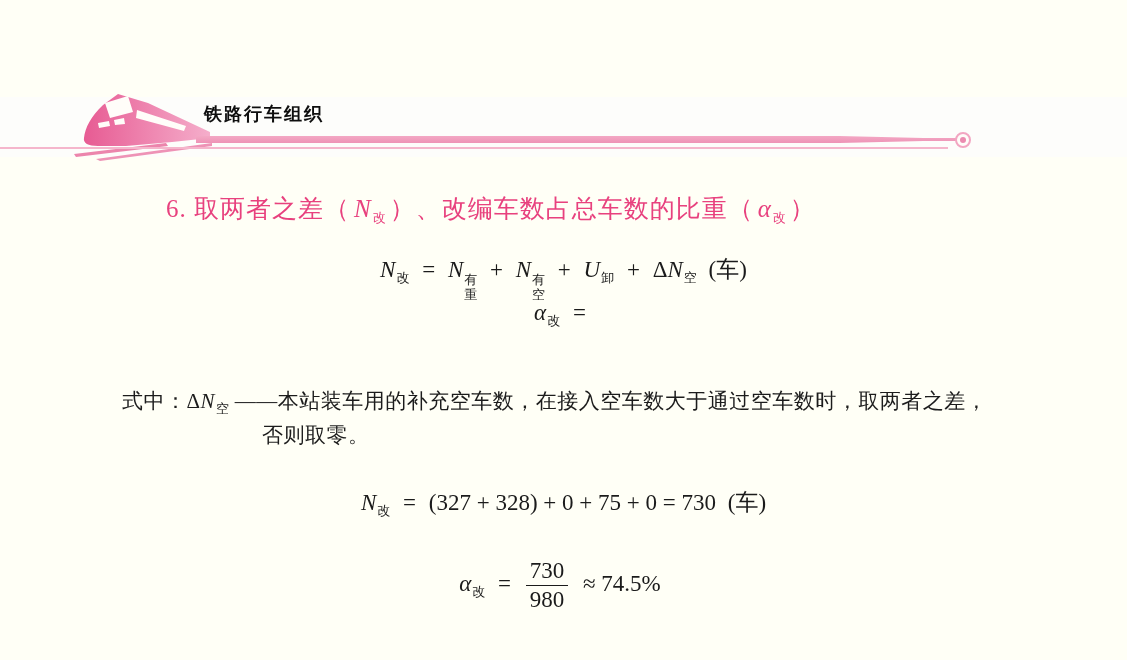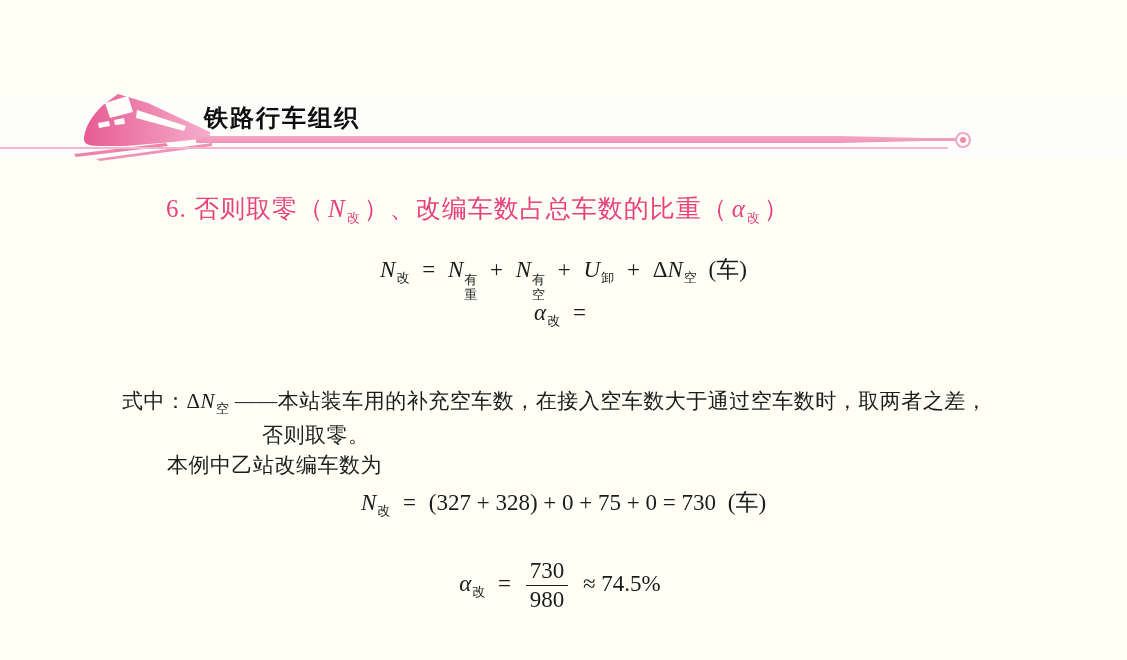--- a/index.html
+++ b/index.html
@@ -9,21 +9,21 @@
     background:#fffff6; overflow:hidden;
   }
   .band {
     position:absolute; left:0; top:97px; width:100%; height:60px;
     background:#fdfdfb;
   }
   .train { position:absolute; left:74px; top:86px; width:140px; height:76px; }
   .brand {
     position:absolute; left:204px; top:102px;
     font-family:"Liberation Sans","DejaVu Sans",sans-serif;
-    font-weight:bold; font-size:24px; color:#0e0e0e; letter-spacing:2px;
+    font-weight:bold; font-size:18px; color:#0e0e0e; letter-spacing:2px;
   }
   .bar {
     position:absolute; left:196px; top:136px; width:766px; height:7px;
     background:linear-gradient(180deg,#f3a8c4,#ee93b6);
     clip-path:polygon(0 0,84% 0,95% 28%,100% 28%,100% 72%,95% 72%,84% 100%,0 100%);
   }
   .thinline {
     position:absolute; left:0; top:147px; width:948px; height:2px;
     background:#f5b6cc;
   }
@@ -91,21 +91,21 @@
 
   <div class="bar"></div>
   <div class="thinline"></div>
   <div class="endcircle">
     <div class="dot"></div>
   </div>
 
   <div class="heading">
     <span>6.</span>
     <span> </span>
-    <span>否则取零（</span><span class="v"><span>N</span><span class="sb">改</span></span><span>）、改编车数占总车数的比重（</span><span class="v"><span>α</span><span class="sb">改</span></span><span>）</span>
+    <span>取两者之差（</span><span class="v"><span>N</span><span class="sb">改</span></span><span>）、改编车数占总车数的比重（</span><span class="v"><span>α</span><span class="sb">改</span></span><span>）</span>
   </div>
 
   <div class="formula" style="top:254px; padding-right:22px;">
     <span class="v">N</span><span class="sb">改</span>
     <span class="op">=</span>
     <span class="v">N</span><span class="ss">
         <span>有</span>
         <span>重</span>
       </span>
     <span class="op">+</span>
@@ -124,21 +124,20 @@
     <span class="v">α</span><span class="sb">改</span>
     <span class="op">=</span>
   </div>
 
   <div class="txt" style="left:122px; top:387px;">
     <span>式中：</span><span class="up">Δ</span><span class="v">N</span><span class="sb">空</span>
     <span>——</span><span>本站装车用的补充空车数，在接入空车数大于通过空车数时，取两者之差，</span>
   </div>
   <div class="txt" style="left:262px; top:421px;">否则取零。</div>
 
-  <div class="txt" style="left:167px; top:451px;">本例中乙站改编车数为</div>
 
   <div class="formula" style="top:487px; padding-right:18px;">
     <span class="v">N</span><span class="sb">改</span>
     <span class="op">=</span>
     <span class="up">(327 + 328) + 0 + 75 + 0 = 730</span>
     <span class="unit">(车)</span>
   </div>
 
 
   <div class="formula" style="top:558px; padding-right:30px;">

